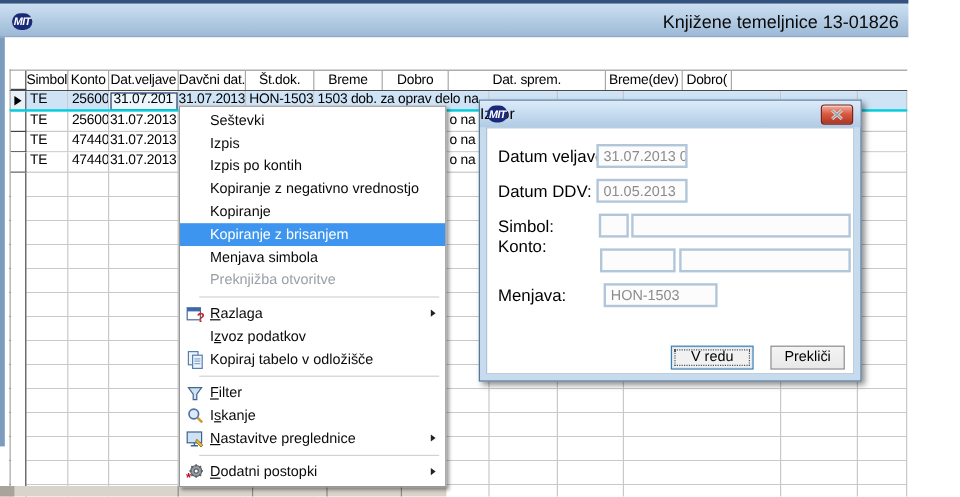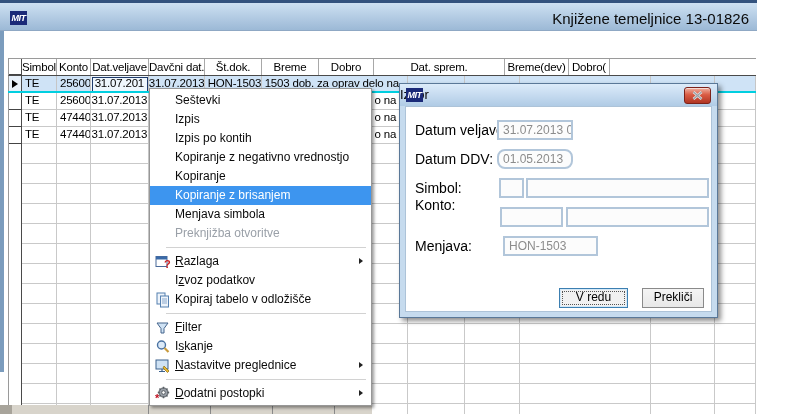--- a/index.html
+++ b/index.html
@@ -4,21 +4,21 @@
 <style>
   html,body{margin:0;padding:0;background:#fff;}
   .screen{position:relative;width:800px;height:414px;background:#ffffff;overflow:hidden;
           font-family:"Liberation Sans",sans-serif;-webkit-font-smoothing:antialiased;}
 
   
   .titlebar{position:absolute;left:0;top:0;width:757px;height:31px;box-sizing:border-box;
             background:linear-gradient(#cde0f2,#9cb9d6);border-top:3px solid #33527e;
             border-bottom:1px solid #8fa8c4;}
   .mit-logo{width:17px;height:14px;background:#1b2a78;color:#fff;font-style:italic;font-weight:bold;
-            font-size:9px;line-height:14px;text-align:center;letter-spacing:-0.5px;}
+            font-size:9px;line-height:14px;text-align:center;letter-spacing:-0.5px;border-radius:7px;}
   .titlebar .mit-logo{position:absolute;left:10px;top:8px;}
   .win-title{position:absolute;right:8px;top:7px;font-size:15px;color:#0a0a0a;white-space:nowrap;}
   .left-accent{position:absolute;left:0;top:31px;width:4px;height:341px;background:#7b9cbd;}
 
   
   .grid-header{position:absolute;left:8px;top:58px;width:748px;height:18px;display:flex;
                box-sizing:border-box;background:#fff;border-top:1px solid #9a9a9a;
                border-bottom:1px solid #4a4a4a;border-left:1px solid #9a9a9a;}
   .grid-header .cell{border-right:1px solid #a8a8a8;font-size:11.5px;line-height:16px;
                      text-align:center;overflow:hidden;white-space:nowrap;letter-spacing:-0.2px;}
@@ -280,21 +280,21 @@
         <svg width="11" height="9" viewBox="0 0 11 9">
           <path d="M1.5 1 L9.5 8 M9.5 1 L1.5 8" stroke="#e9e9e9" stroke-width="2.6"></path>
           <path d="M1.5 1 L9.5 8 M9.5 1 L1.5 8" stroke="#9aa0a6" stroke-width="1.3"></path>
         </svg>
       </div>
     </div>
     <div class="dialog-client">
       <div class="f-label" style="top:13px;">Datum veljave:</div>
       <div class="f-input" style="left:91px;top:13px;width:76px;">31.07.2013 0</div>
       <div class="f-label" style="top:42px;">Datum DDV:</div>
-      <div class="f-input" style="left:91px;top:42px;width:76px;border-radius:8px;">01.05.2013</div>
+      <div class="f-input" style="left:91px;top:42px;width:76px;">01.05.2013</div>
       <div class="f-label" style="top:71px;">Simbol:</div>
       <div class="f-input" style="left:93px;top:71px;width:25px;"></div>
       <div class="f-input" style="left:120px;top:71px;width:183px;"></div>
       <div class="f-label" style="top:88px;">Konto:</div>
       <div class="f-input" style="left:94px;top:100px;width:63px;"></div>
       <div class="f-input" style="left:160px;top:100px;width:143px;"></div>
       <div class="f-label" style="top:129px;">Menjava:</div>
       <div class="f-input" style="left:97px;top:129px;width:95px;">HON-1503</div>
       <div class="btn btn-ok">V redu</div>
       <div class="btn btn-cancel">Prekliči</div>

